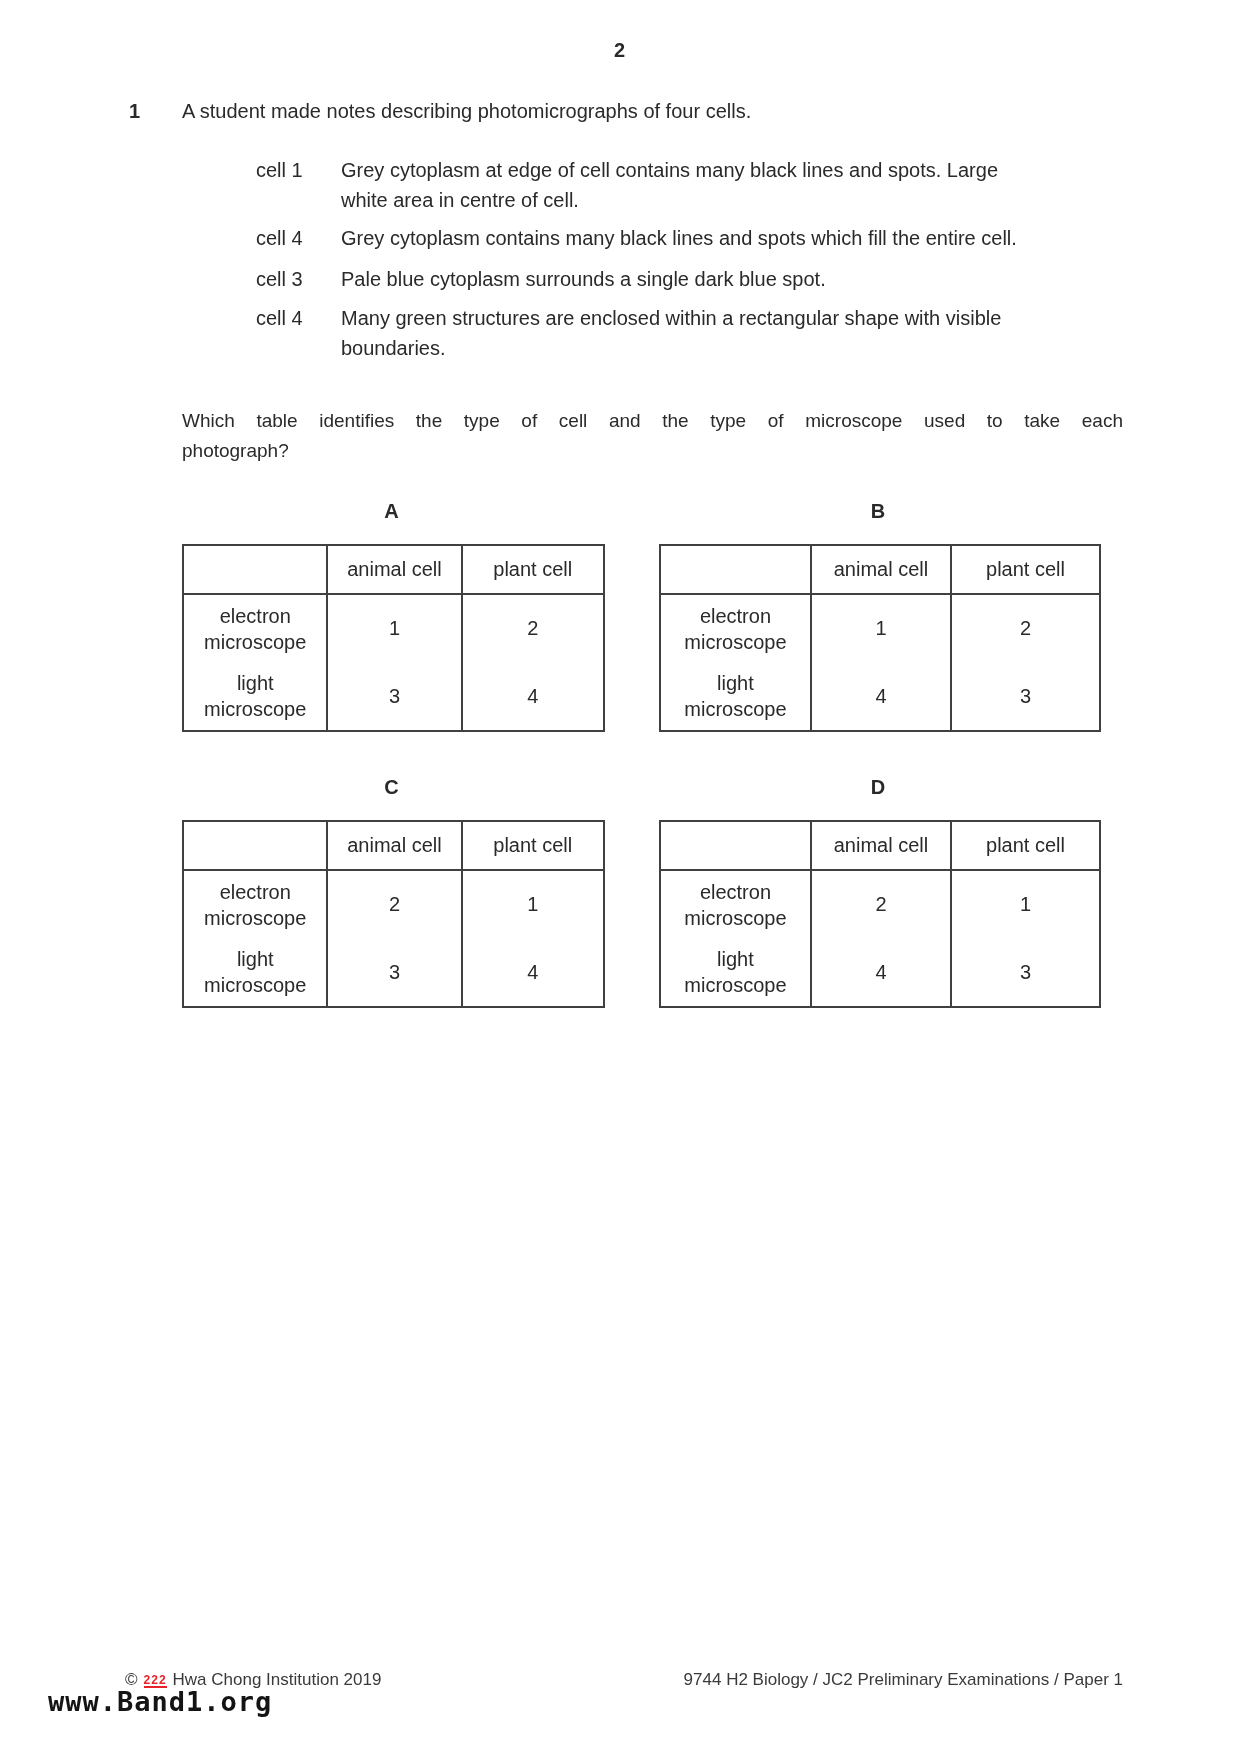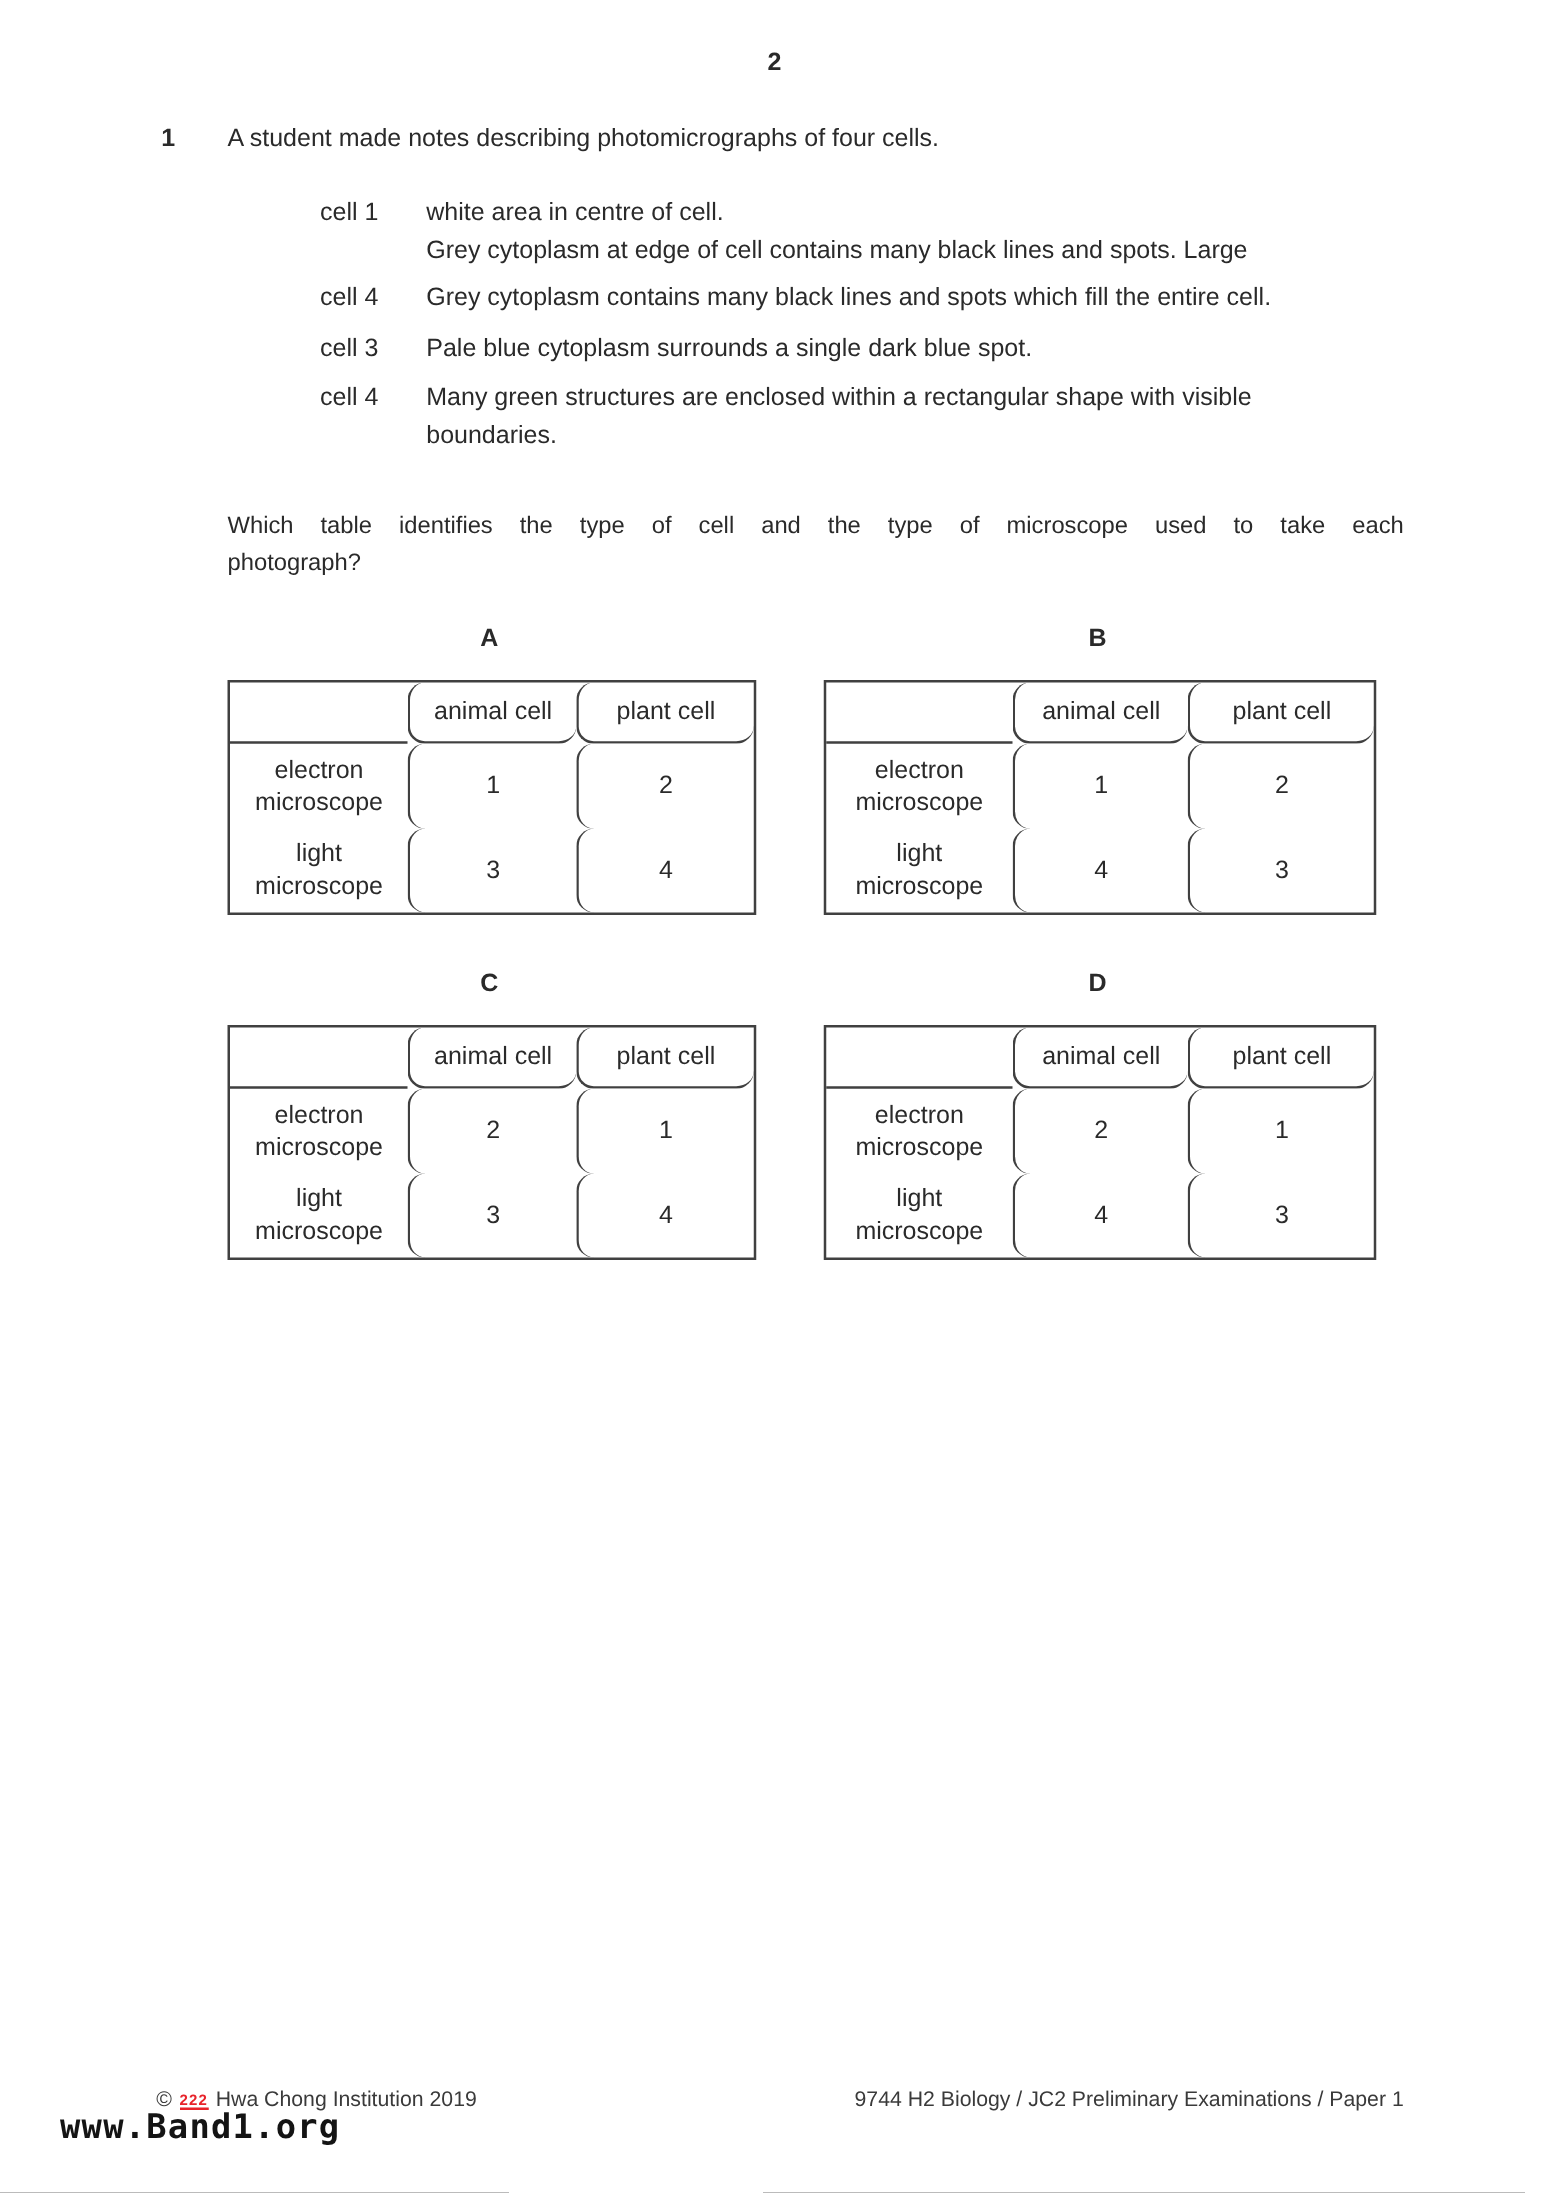--- a/index.html
+++ b/index.html
@@ -34,21 +34,21 @@
     border:2px solid #404040;
     height:184px;
     box-sizing:content-box;
     background:#fff;
   }
   .cell{
     display:flex;align-items:center;justify-content:center;
     text-align:center;font-size:20px;
   }
   .hsep{border-bottom:2px solid #404040;}
-  .vline{border-left:2px solid #404040;border-radius:14px;}
+  .vline{border-left:2px solid #404040;}
   .rowhead{line-height:26px;padding:0 10px;}
   .footer-left{
     left:125px;top:1670px;font-size:17px;line-height:20px;color:#3a3a3a;
     white-space:nowrap;z-index:1;
   }
   .logo{
     display:inline-block;
     color:#e8232a;font-weight:bold;font-size:12px;line-height:12px;
     border-bottom:2px solid #e8232a;
     margin:0 6px;vertical-align:1px;letter-spacing:1px;
@@ -70,22 +70,22 @@
 
 <div class="page">
 
   <div class="abs pageno">2</div>
 
   <div class="abs qnum">1</div>
   <div class="abs intro">A student made notes describing photomicrographs of four cells.</div>
 
   <div class="abs note-label" style="top:155px">cell 1</div>
   <div class="abs note-text" style="top:155px">
+    <div>Grey cytoplasm at edge of cell contains many black lines and spots. Large</div>
     <div>white area in centre of cell.</div>
-    <div>Grey cytoplasm at edge of cell contains many black lines and spots. Large</div>
   </div>
 
   <div class="abs note-label" style="top:223px">cell 4</div>
   <div class="abs note-text" style="top:223px">
     <div>Grey cytoplasm contains many black lines and spots which fill the entire cell.</div>
   </div>
 
   <div class="abs note-label" style="top:264px">cell 3</div>
   <div class="abs note-text" style="top:264px">
     <div>Pale blue cytoplasm surrounds a single dark blue spot.</div>

